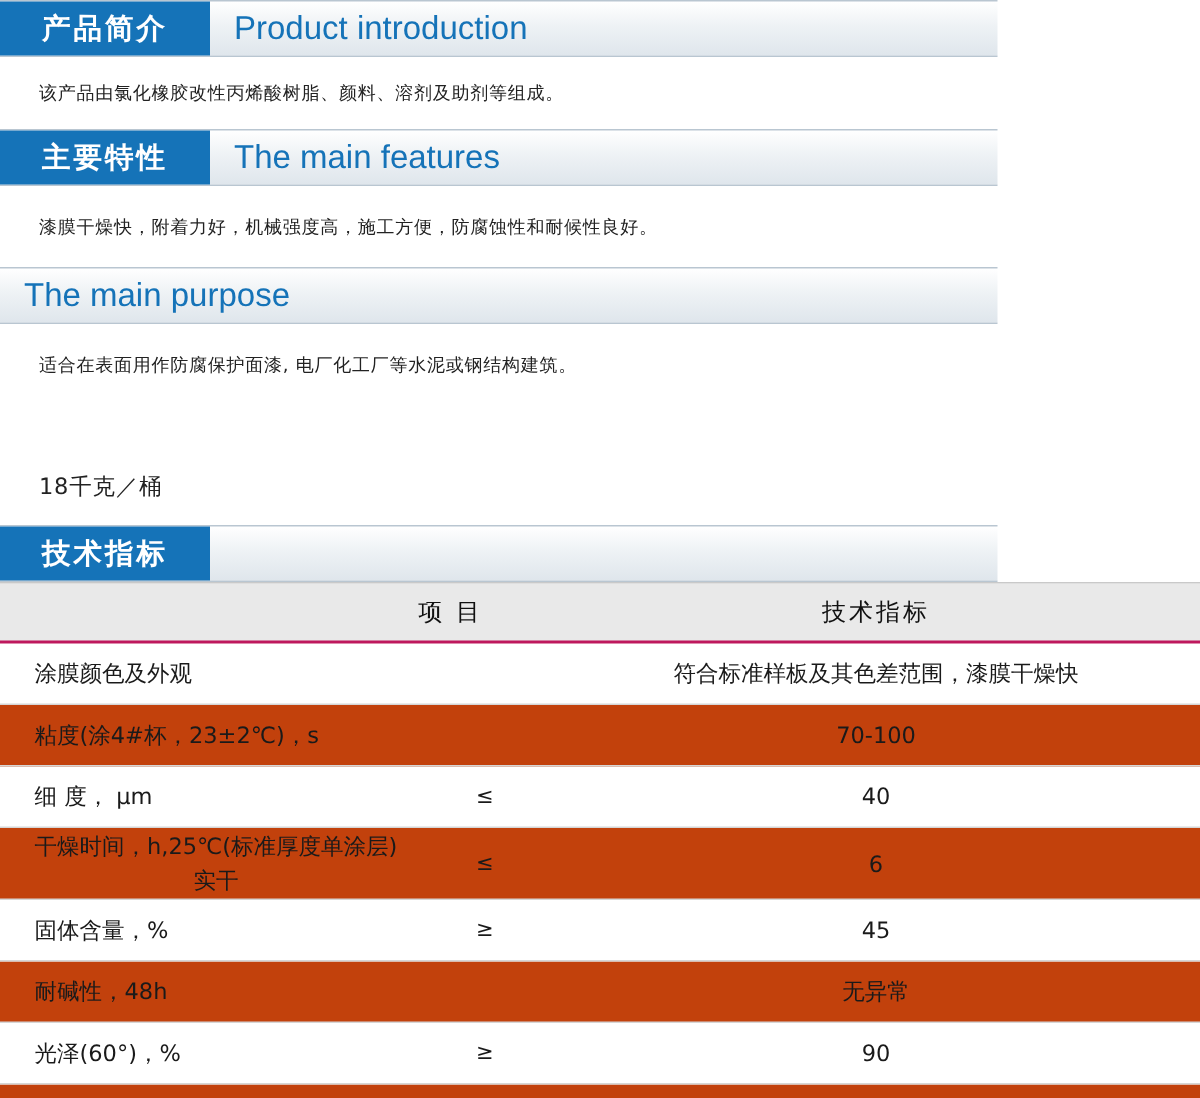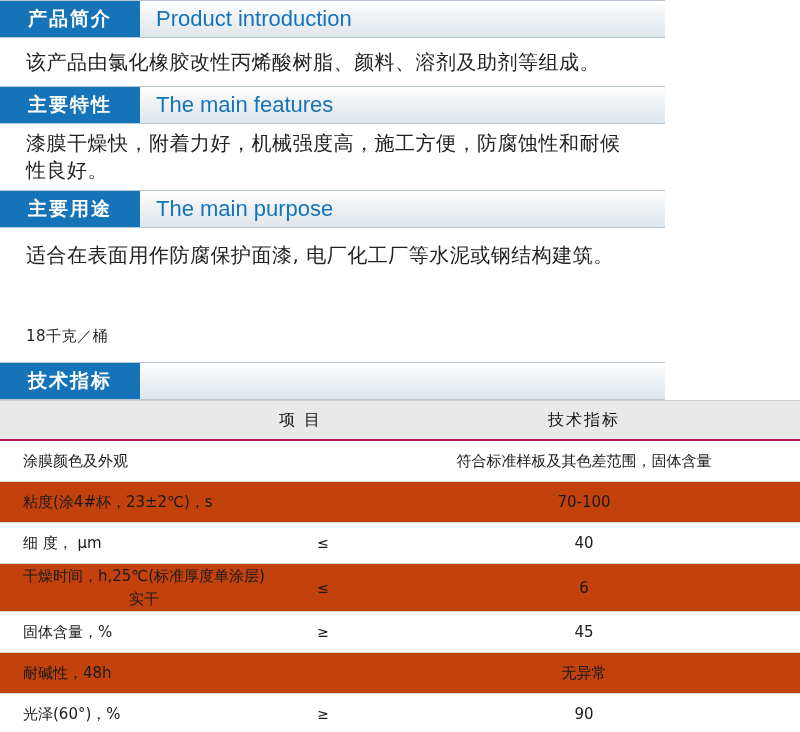--- a/index.html
+++ b/index.html
@@ -50,21 +50,21 @@
     font-size: 22px;
     font-family: "Liberation Sans", sans-serif;
   }
 
   
   .body-row {
     display: flex;
     align-items: center;
     min-height: 48px;
     padding: 6px 26px;
-    font-size: 20px;
+    font-size: 12px;
     color: #222222;
     font-family: "DejaVu Sans", sans-serif;
     letter-spacing: 0.5px;
     box-sizing: border-box;
   }
   .body-row.tall { min-height: 54px; }
   .body-row.pack { min-height: 52px; font-size: 15px; margin-top: 28px; }
 
   
   table.spec {
@@ -124,21 +124,20 @@
   </div>
   <div class="body-row">该产品由氯化橡胶改性丙烯酸树脂、颜料、溶剂及助剂等组成。</div>
 
   <div class="section-head">
     <div class="cn">主要特性</div>
     <div class="en">The main features</div>
   </div>
   <div class="body-row tall">漆膜干燥快，附着力好，机械强度高，施工方便，防腐蚀性和耐候性良好。</div>
 
   <div class="section-head">
-    <div class="cn">主要用途</div>
     <div class="en">The main purpose</div>
   </div>
   <div class="body-row tall">适合在表面用作防腐保护面漆, 电厂化工厂等水泥或钢结构建筑。</div>
 
   <div class="body-row pack">18千克／桶</div>
 
   <div class="section-head">
     <div class="cn">技术指标</div>
   </div>
 
@@ -154,21 +153,21 @@
       </tr>
     </thead>
     <tbody>
       <tr>
         <td>
           <div class="item-cell">
             <span class="item-text">涂膜颜色及外观</span>
             <span class="item-sym"></span>
           </div>
         </td>
-        <td class="c2">符合标准样板及其色差范围，固体含量</td>
+        <td class="c2">符合标准样板及其色差范围，漆膜干燥快</td>
       </tr>
       <tr class="alt">
         <td>
           <div class="item-cell">
             <span class="item-text">粘度(涂4#杯，23±2℃)，s</span>
             <span class="item-sym"></span>
           </div>
         </td>
         <td class="c2">70-100</td>
       </tr>

